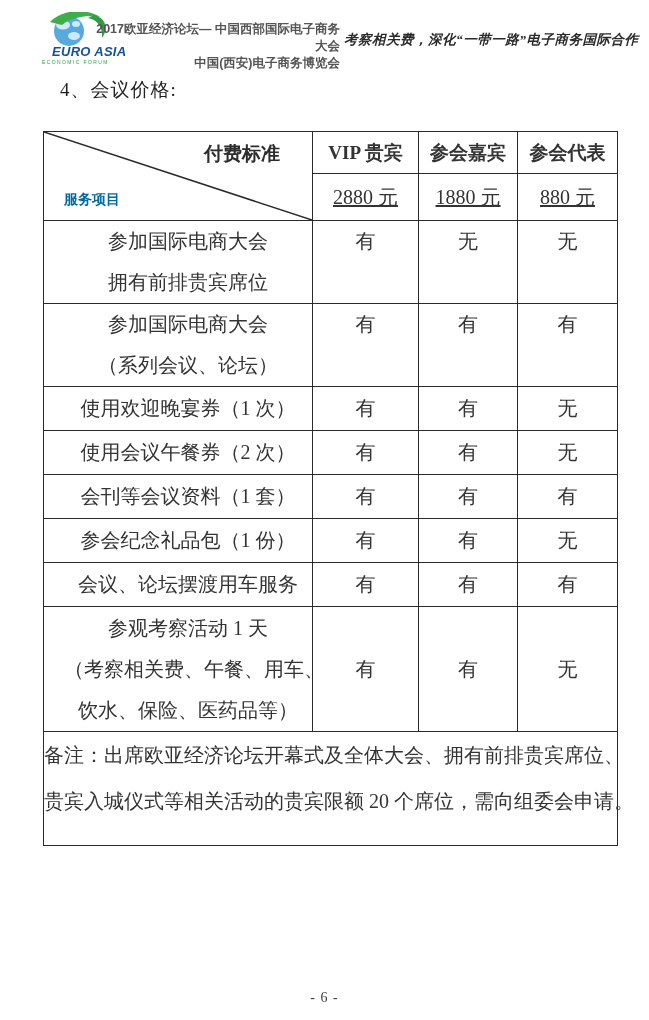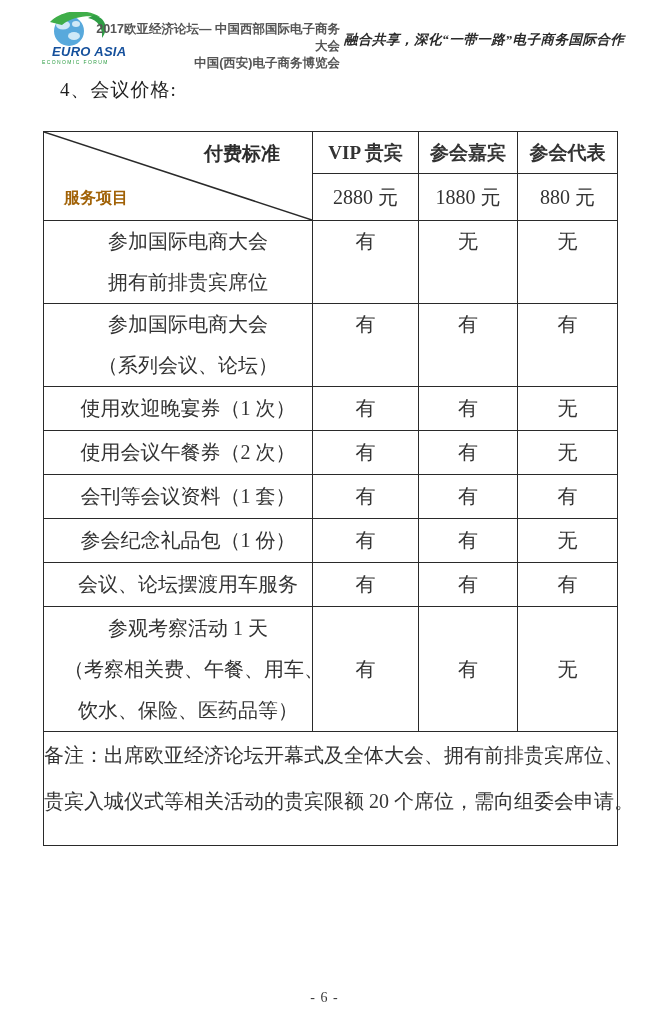--- a/index.html
+++ b/index.html
@@ -42,26 +42,26 @@
 
   
   .price-table {
     position:absolute; left:43px; top:131px; width:574px;
     border-collapse:collapse; table-layout:fixed; text-align:center;
   }
   .price-table td, .price-table th {
     border:1.5px solid #2a2a2a; padding:0; font-weight:normal; color:#333333;
   }
   .head-row th { height:41px; font-weight:bold; font-size:19px; }
-  .price-row td { height:46px; font-size:20px; }
+  .price-row td { height:46px; font-size:20px;text-decoration:underline; }
 
   .corner { position:relative; }
   .corner .diag { position:absolute; left:0; top:0; width:100%; height:100%; }
   .c-top { position:absolute; top:9px; right:32px; font-size:19px; font-weight:bold; color:#2c2c2c; }
-  .c-bot { position:absolute; bottom:11px; left:20px; font-size:16px; font-weight:bold; color:#a16207; }
+  .c-bot { position:absolute; bottom:11px; left:20px; font-size:14px; font-weight:bold; color:#0369a1; }
 
   .svc { font-size:20px; }
   .svc .line { line-height:41px; white-space:nowrap;margin-left:20px; }
   .val { font-size:20px; }
   .r1 td { height:43px; }
   .r2 td { height:82px; }
   .r3 td { height:124px; }
   .r2 .val { vertical-align:top; line-height:41px; }
 
   .note-cell {
@@ -92,21 +92,21 @@
     </svg>
     <div class="logo-text">EURO ASIA</div>
     <div class="logo-sub">ECONOMIC FORUM</div>
   </div>
 
   <div class="hdr-title">
     <div>2017欧亚经济论坛— 中国西部国际电子商务大会</div>
     <div>中国(西安)电子商务博览会</div>
   </div>
 
-  <div class="slogan">融合共享，深化“一带一路”电子商务国际合作</div>
+  <div class="slogan">考察相关费，深化“一带一路”电子商务国际合作</div>
 
   <div class="heading">4、会议价格:</div>
 
   <table class="price-table">
     <colgroup>
       <col style="width:269px">
         <col style="width:106px">
         <col style="width:99px">
         <col style="width:100px">
     </colgroup>

